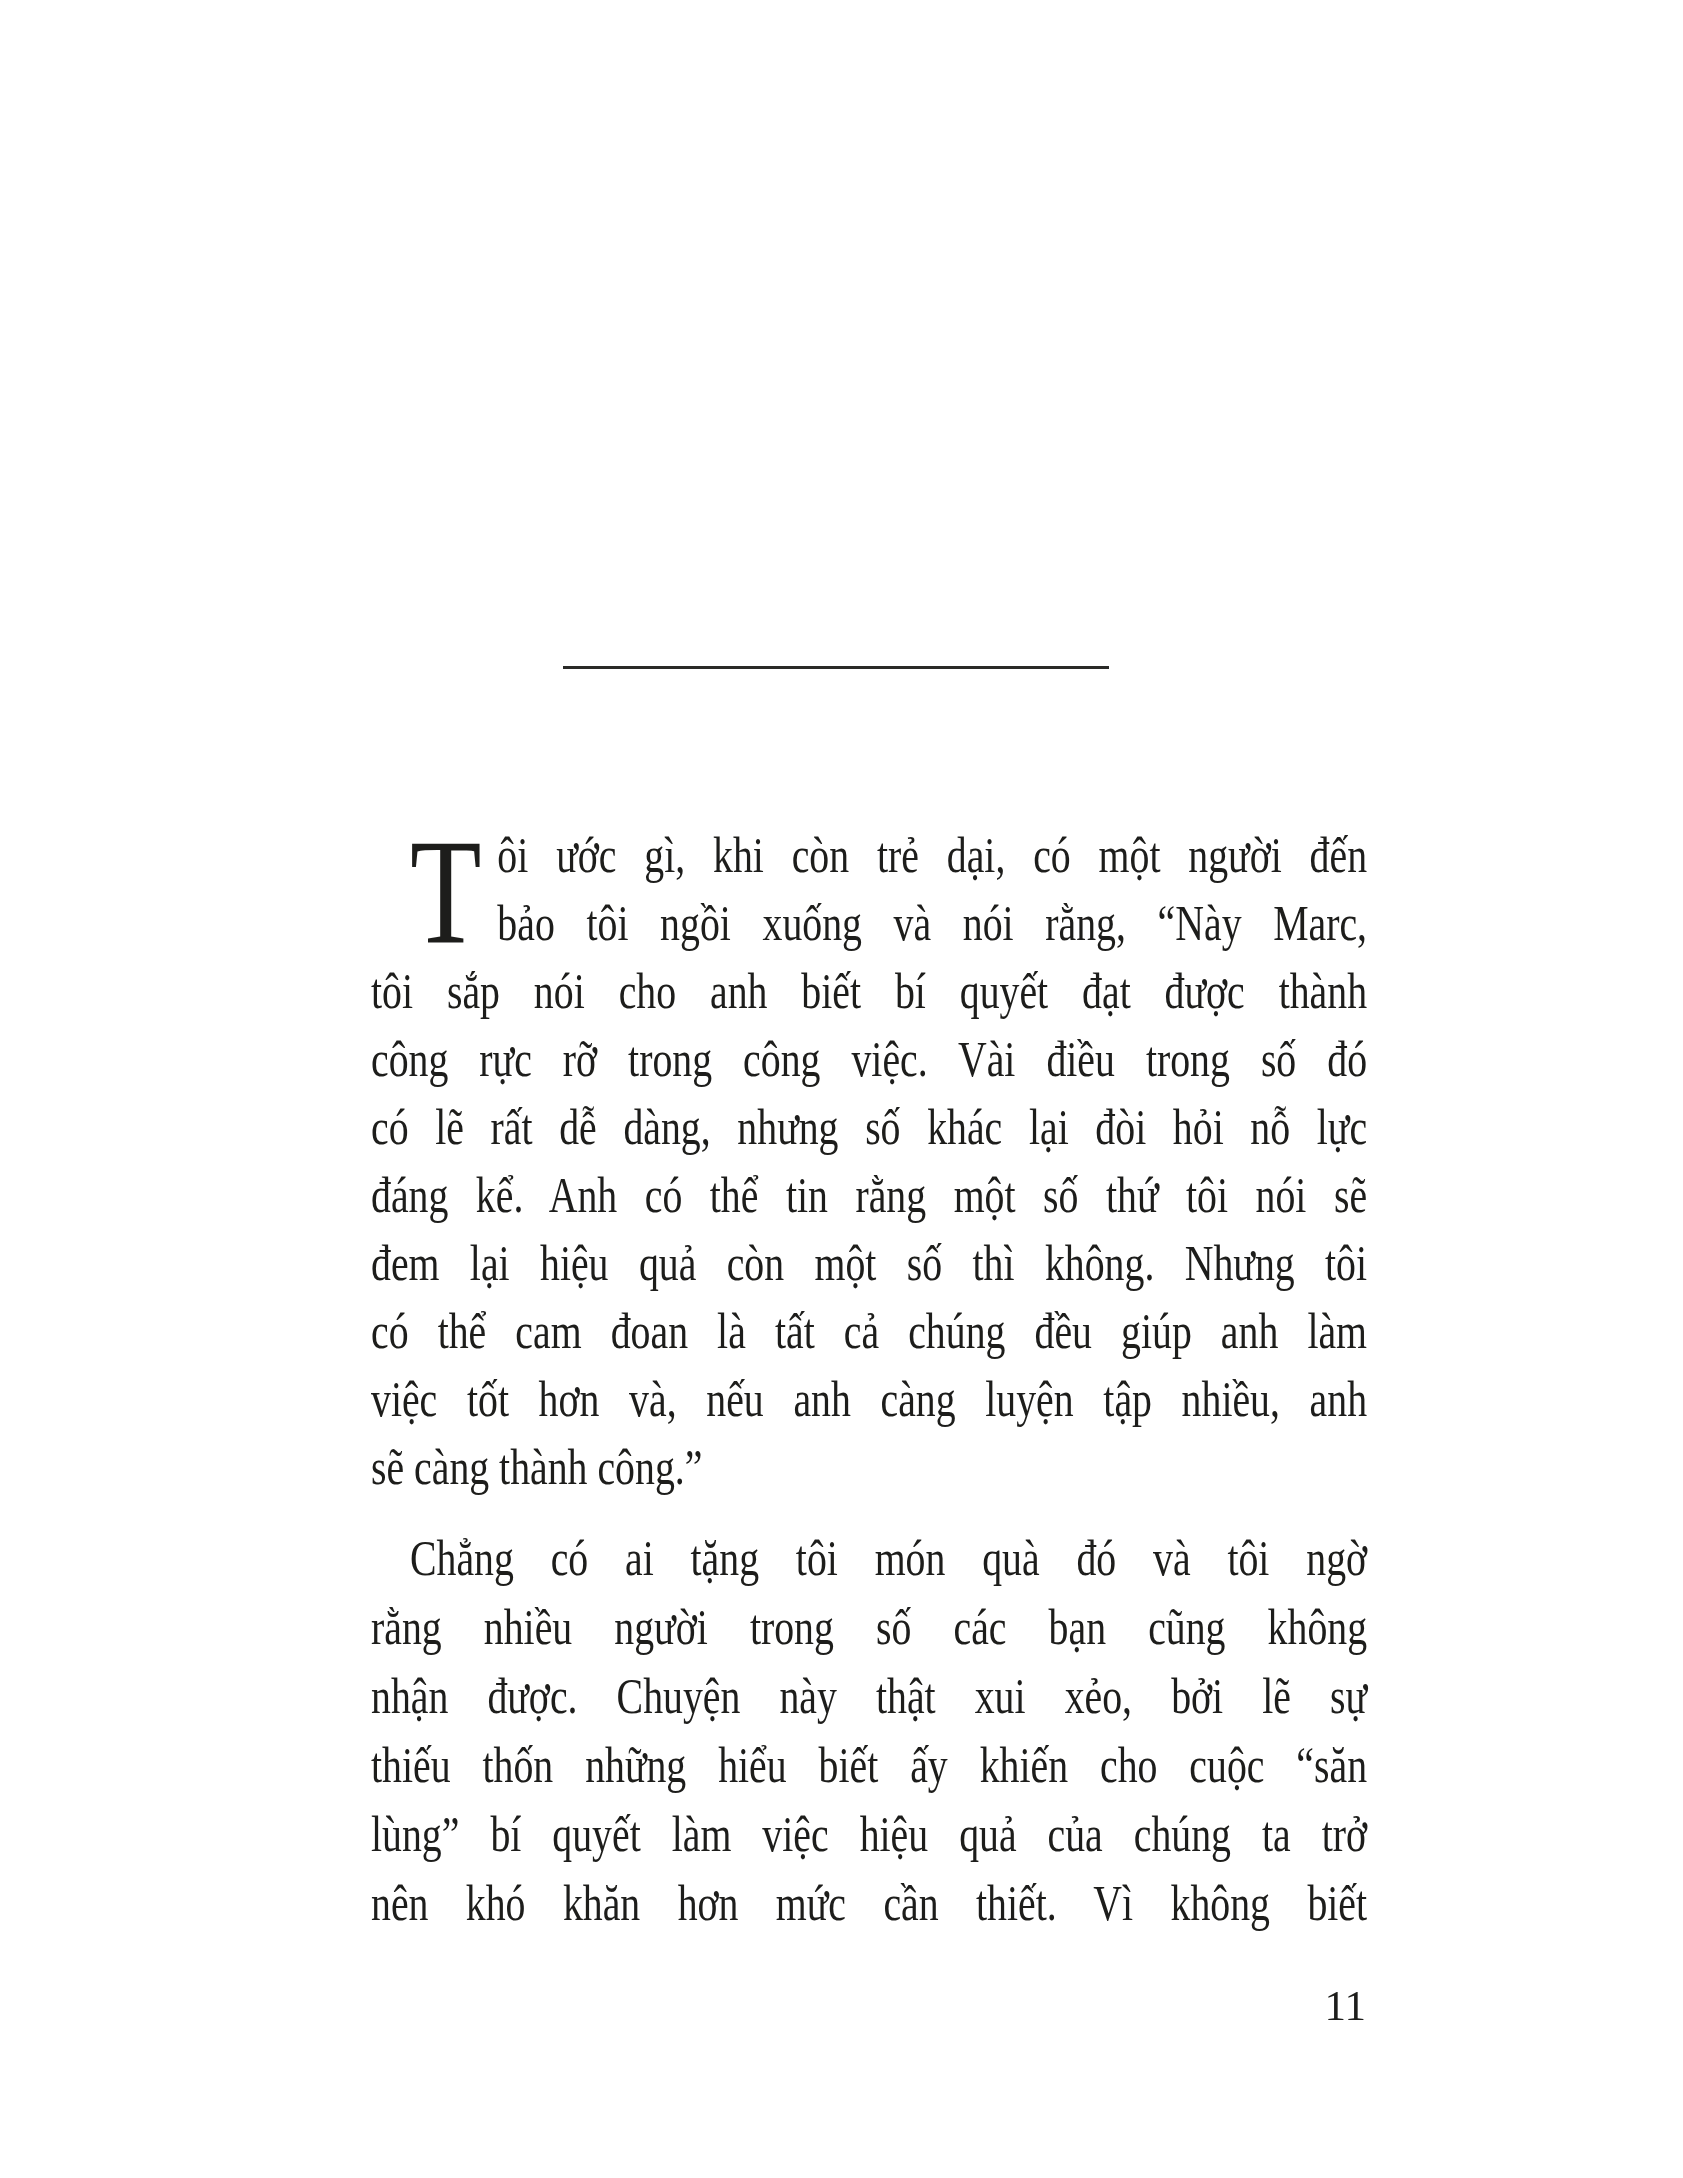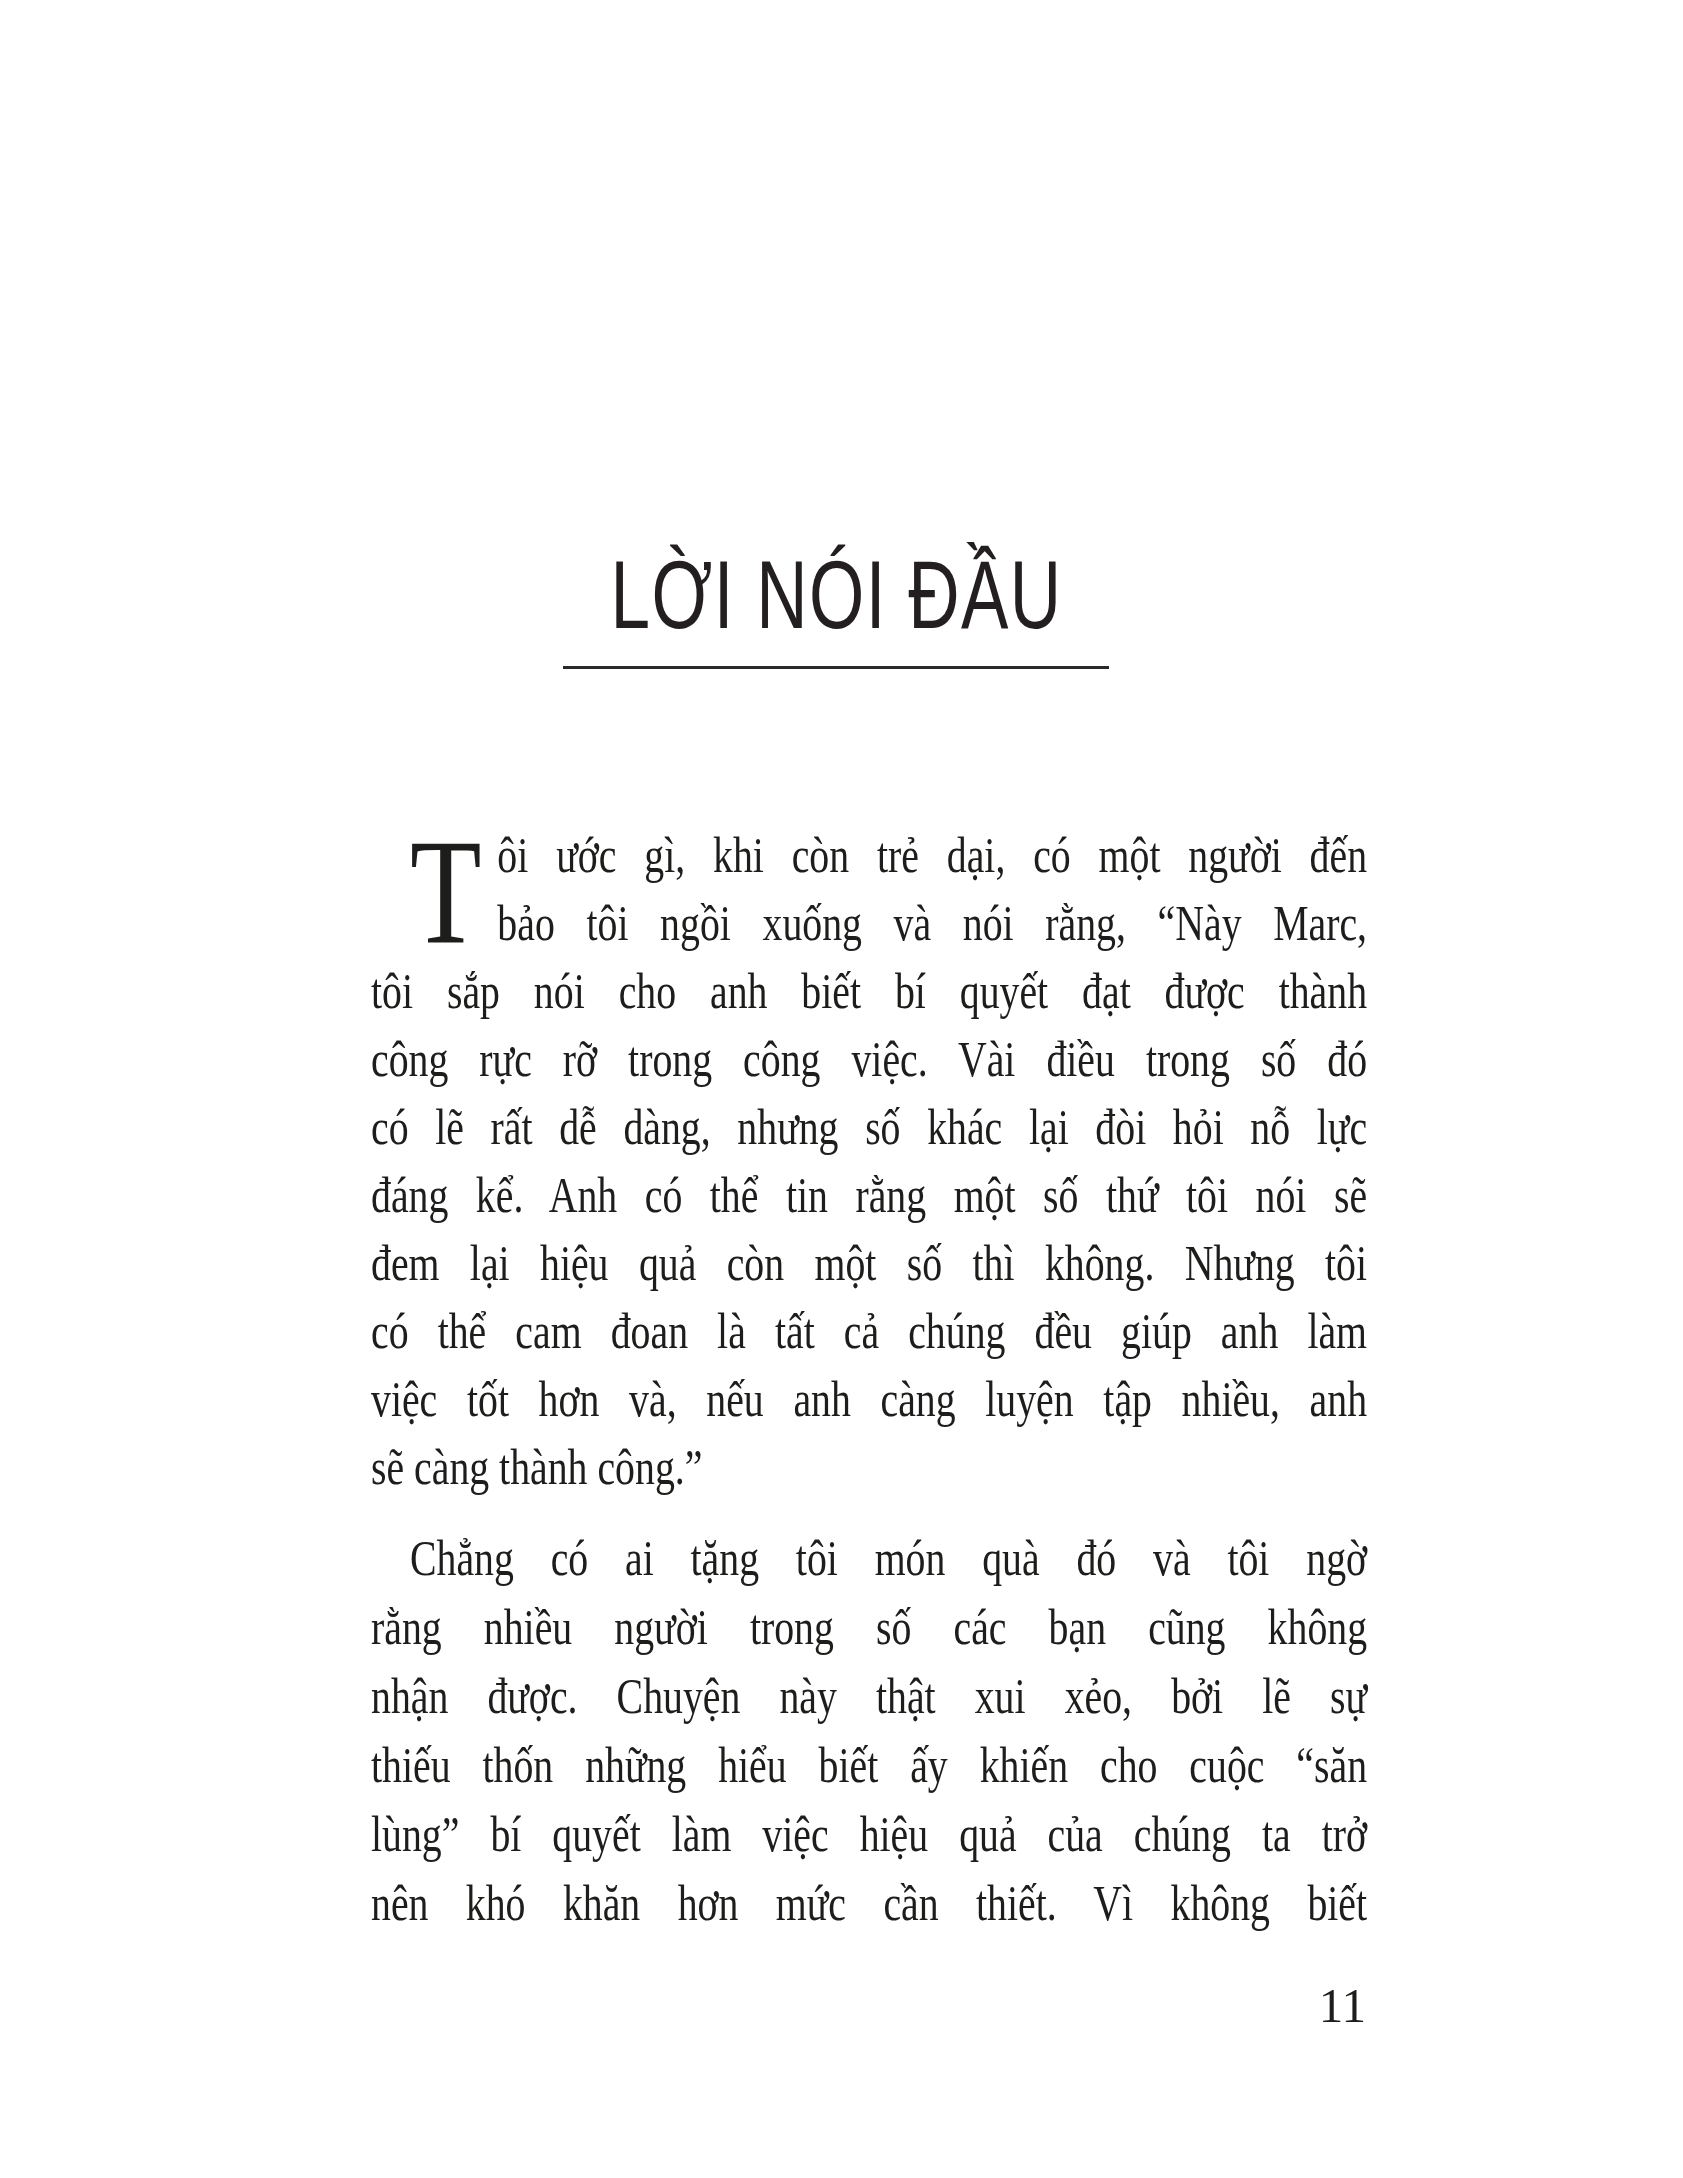--- a/index.html
+++ b/index.html
@@ -90,33 +90,30 @@
   }
 
   
   .page-number {
     position: absolute;
     left: 1277px;
     top: 1981px;
     width: 89px;
     text-align: right;
     font-family: "Liberation Serif", "DejaVu Serif", serif;
-    font-size: 49px;
+    font-size: 43px;
     line-height: 50px;
     color: #1d1d1b;
   }
 </style>
 </head>
 <body>
 
 <div class="page">
 
-  <div class="title-block">
-    <h1 class="chapter-title"><span class="title-inner">LỜI NÓI ĐẦU</span></h1>
-  </div>
   <div class="title-rule"></div>
 
   <main class="body-text">
       <div class="paragraph">
         <span class="dropcap">T</span>
         <div class="line dc-indent">ôi ước gì, khi còn trẻ dại, có một người đến</div>
         <div class="line dc-indent">bảo tôi ngồi xuống và nói rằng, “Này Marc,</div>
         <div class="line">tôi sắp nói cho anh biết bí quyết đạt được thành</div>
         <div class="line">công rực rỡ trong công việc. Vài điều trong số đó</div>
         <div class="line">có lẽ rất dễ dàng, nhưng số khác lại đòi hỏi nỗ lực</div>

